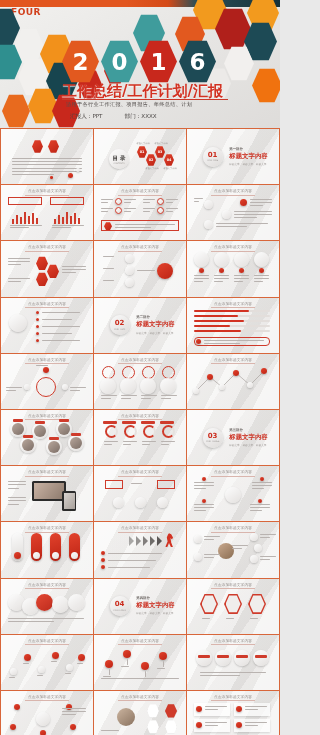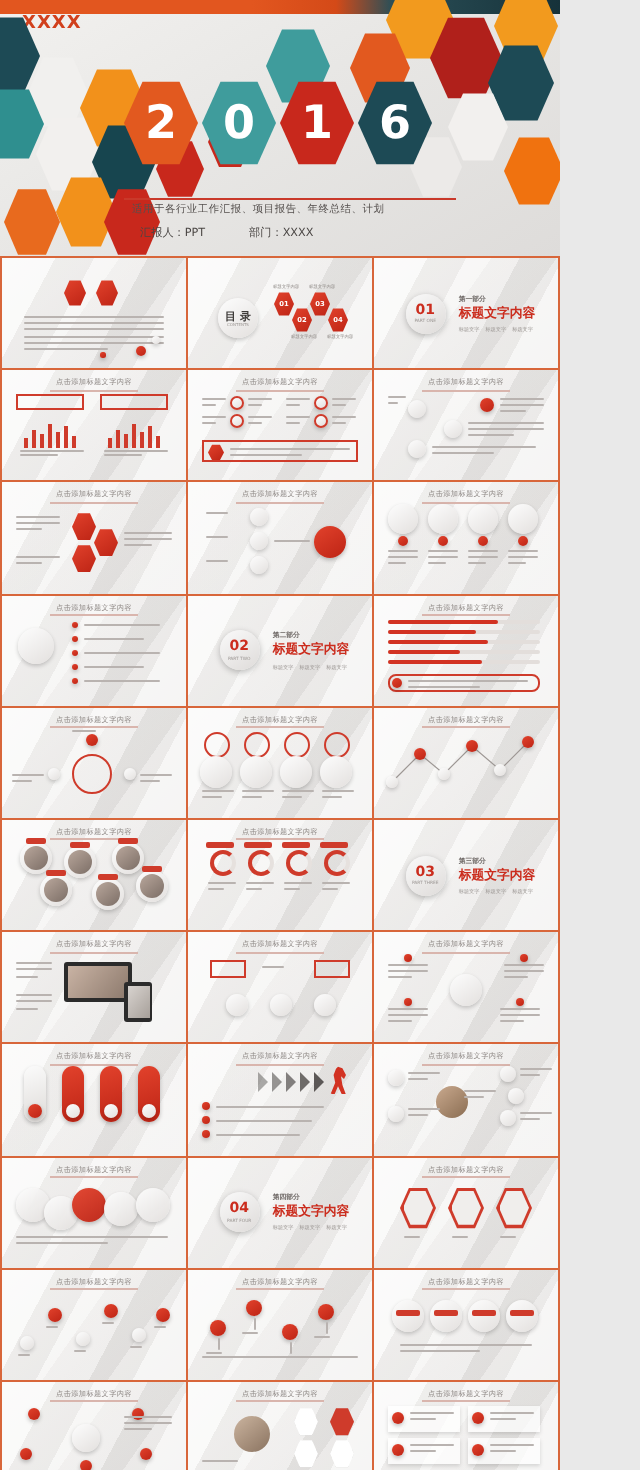--- a/index.html
+++ b/index.html
@@ -80,21 +80,21 @@
 </head>
 <body>
 
 <div id="page">
 
   <div id="hero">
     <div class="topbar"></div>
 
     <div class="logo">
       <span class="tri"></span>
-      <span>XXXX</span>
+      <span>FOUR</span>
     </div>
 
     <div class="hx sh" style="left:193px;top:-10px;width:34px;height:40px;background:#f29a1e;"></div>
     <div class="hx sh" style="left:133px;top:14px;width:32px;height:38px;background:#3f9c9c;"></div>
     <div class="hx sh" style="left:175px;top:16px;width:30px;height:36px;background:#e2591f;"></div>
     <div class="hx sh" style="left:215px;top:8px;width:36px;height:42px;background:#b0201b;"></div>
     <div class="hx sh" style="left:247px;top:-6px;width:32px;height:38px;background:#f29a1e;"></div>
     <div class="hx sh" style="left:244px;top:22px;width:33px;height:39px;background:#1d4a55;"></div>
     <div class="hx sh" style="left:224px;top:46px;width:30px;height:35px;background:#f2f0ee;"></div>
     <div class="hx sh" style="left:252px;top:68px;width:30px;height:35px;background:#f0720f;"></div>
@@ -120,20 +120,21 @@
           <span>0</span>
         </div>
       <div class="yh" style="background: rgb(200, 40, 28);">
           <span>1</span>
         </div>
       <div class="yh" style="background: rgb(29, 74, 85);">
           <span>6</span>
         </div>
     </div>
 
+    <div id="titleMain">工作总结/工作计划/汇报</div>
     <div id="titleRule"></div>
     <div id="subTitle">适用于各行业工作汇报、项目报告、年终总结、计划</div>
     <div id="metaRow">
       <span>汇报人：PPT</span>
       <span>部门：XXXX</span>
     </div>
   </div>
 
   <div id="grid">
       <div class="slide">

